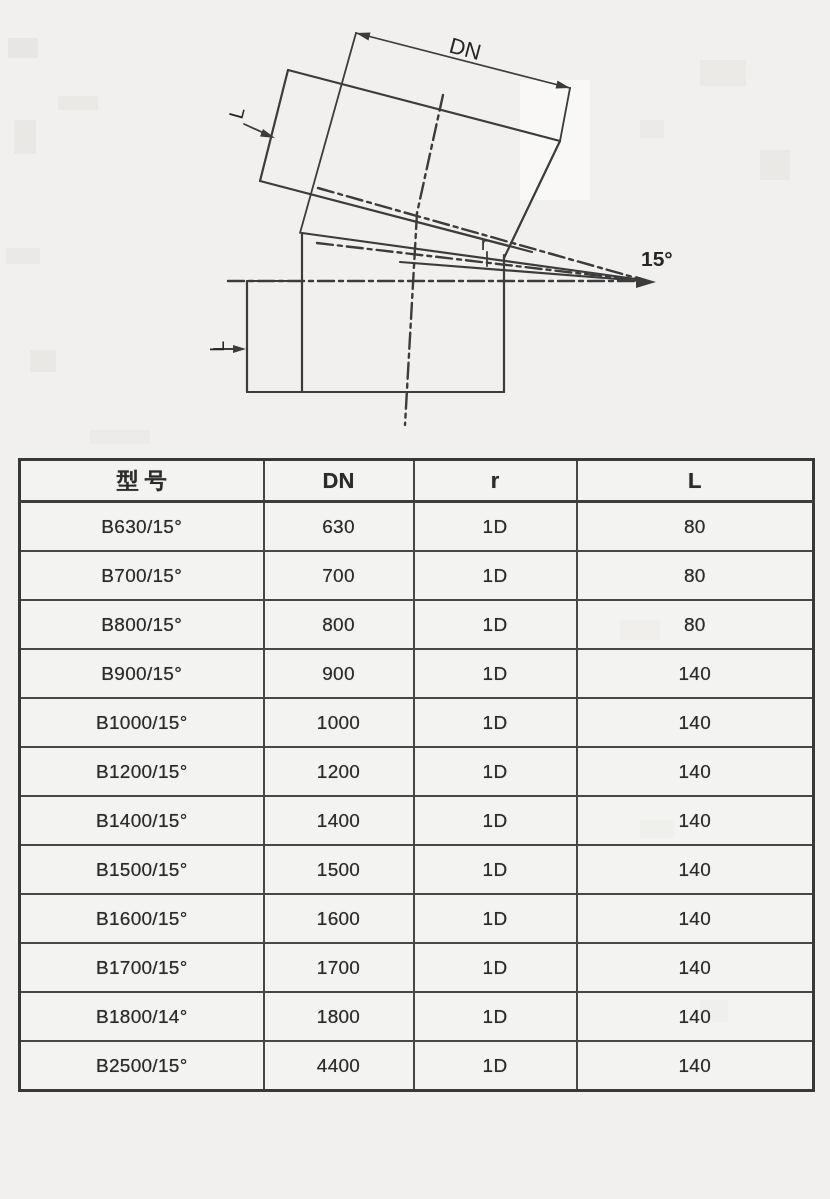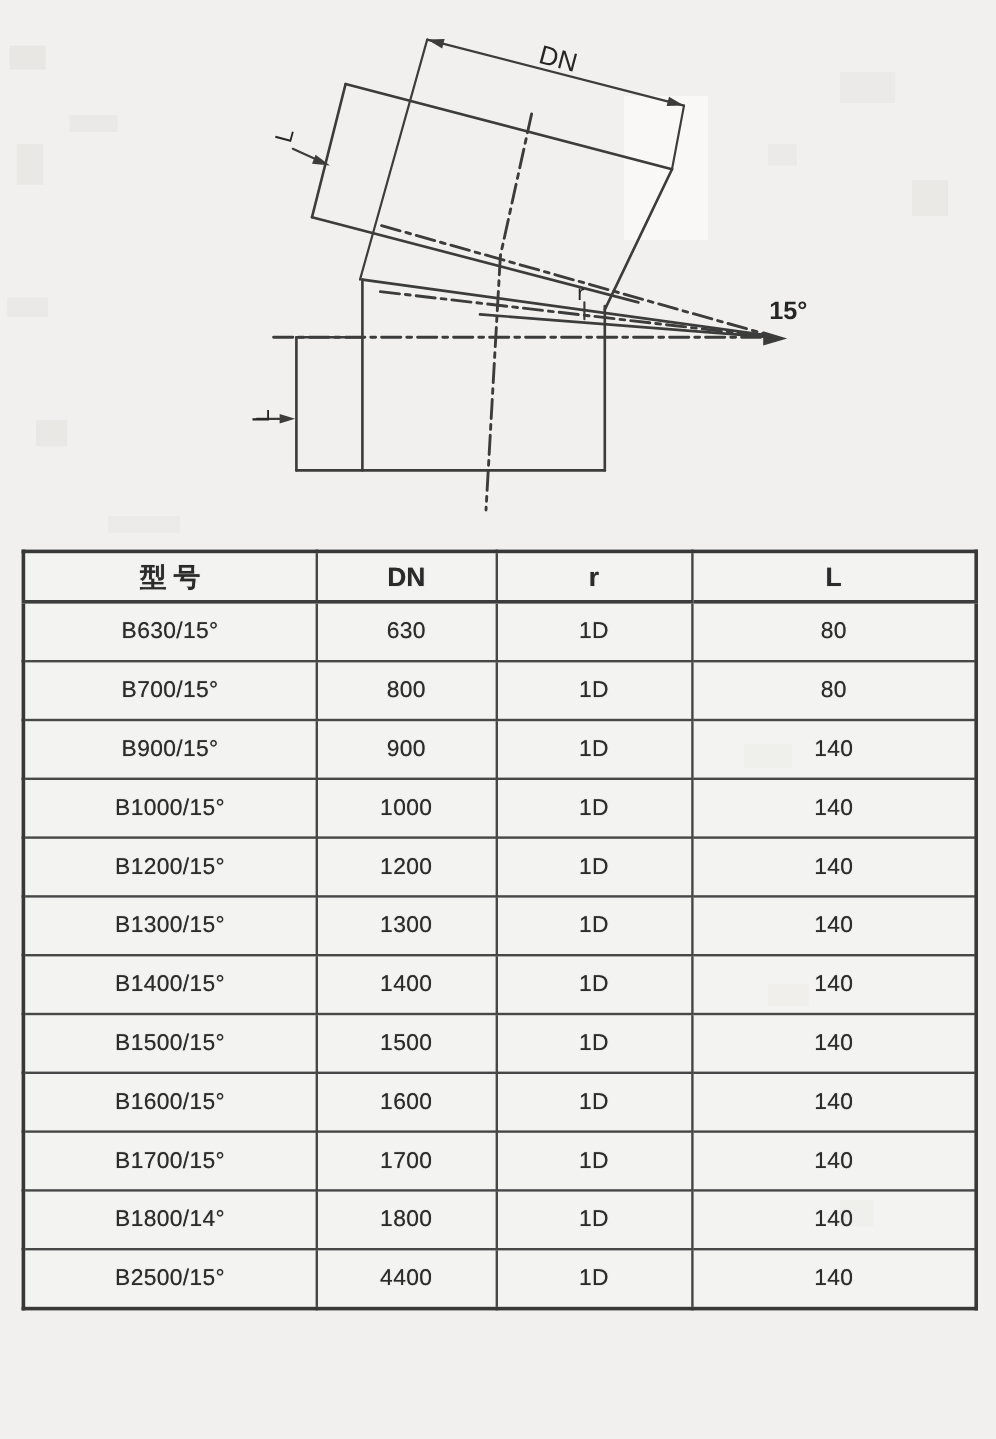--- a/index.html
+++ b/index.html
@@ -144,20 +144,26 @@
     </thead>
     <tbody id="spec-rows">
         <tr>
           <td>B630/15°</td>
           <td>630</td>
           <td>1D</td>
           <td>80</td>
         </tr>
         <tr>
           <td>B700/15°</td>
+          <td>700</td>
+          <td>1D</td>
+          <td>80</td>
+        </tr>
+        <tr>
+          <td>B800/15°</td>
           <td>800</td>
           <td>1D</td>
           <td>80</td>
         </tr>
         <tr>
           <td>B900/15°</td>
           <td>900</td>
           <td>1D</td>
           <td>140</td>
         </tr>
@@ -167,26 +173,20 @@
           <td>1D</td>
           <td>140</td>
         </tr>
         <tr>
           <td>B1200/15°</td>
           <td>1200</td>
           <td>1D</td>
           <td>140</td>
         </tr>
         <tr>
-          <td>B1300/15°</td>
-          <td>1300</td>
-          <td>1D</td>
-          <td>140</td>
-        </tr>
-        <tr>
           <td>B1400/15°</td>
           <td>1400</td>
           <td>1D</td>
           <td>140</td>
         </tr>
         <tr>
           <td>B1500/15°</td>
           <td>1500</td>
           <td>1D</td>
           <td>140</td>

